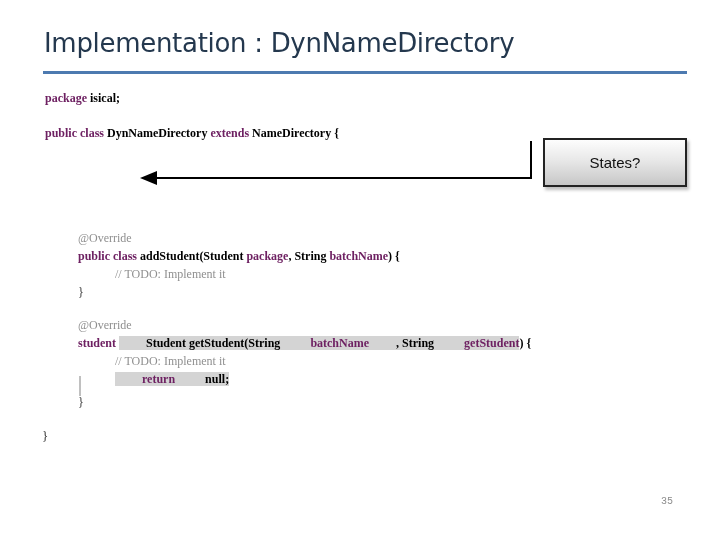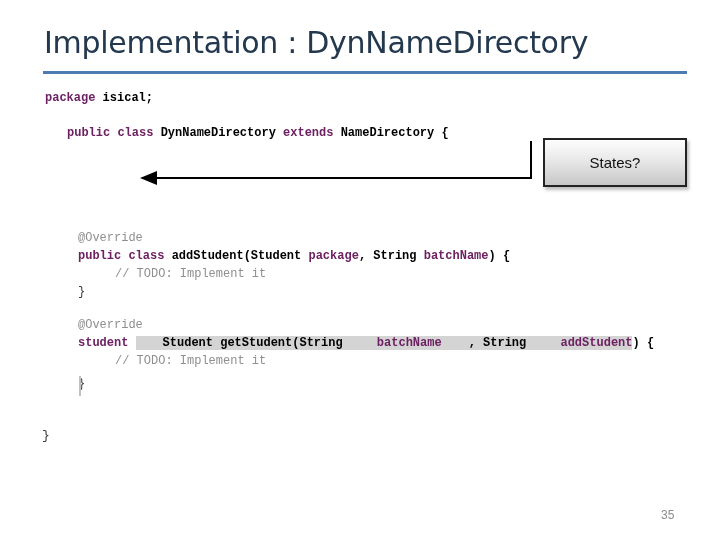--- a/index.html
+++ b/index.html
@@ -5,39 +5,39 @@
   html,body{margin:0;padding:0;background:#ffffff;}
   .slide{
     position:relative;
     width:720px;height:540px;
     background:#ffffff;
     overflow:hidden;
     font-family:"DejaVu Sans",sans-serif;
   }
   .title{
     position:absolute;left:44px;top:26px;
-    font-size:30px;line-height:34px;
+    font-size:26px;line-height:34px;
     font-weight:400;letter-spacing:-0.3px;
     color:var(--title);
     font-family:"DejaVu Sans",sans-serif;
     white-space:nowrap;
   }
   .rule{
     position:absolute;left:43px;top:71px;
     width:644px;height:3px;
     background:var(--rule);
   }
   .codeline,.block .line{
     font-size:12px;line-height:18px;
     white-space:pre;
-    font-family:Liberation Mono, monospace;
+    font-family:Liberation Serif, serif;
   }
   .codeline{position:absolute;}
   .pkg{left:45px;top:89px;}
-  .cls{left:45px;top:124px;margin-left:22px;}
+  .cls{left:45px;top:124px;}
   .block{position:absolute;left:78px;}
   .b1{top:229px;}
   .b2{top:316px;}
   .line.brace-gap{margin-top:5px;}
   .final{left:42px;top:427px;font-size:13px;}
   .tk-kw{color:var(--kw);font-weight:bold;}
   .tk-pl{color:var(--plain);font-weight:bold;}
   .tk-cm{color:var(--comment);font-weight:normal;margin-top:16px;}
   .tk-br{color:var(--brace);font-weight:normal;}
   .hl{background:var(--highlight);padding-left:27px;}
@@ -52,23 +52,23 @@
   }
   .states span{
     font-family:"Liberation Sans",sans-serif;
     font-size:15px;color:#111111;
   }
   .margin-line{
     position:absolute;left:79px;top:376px;
     width:2px;height:20px;background:#c0c0c0;
   }
   .pagenum{
-    position:absolute;left:661px;top:508px;
-    font-size:12px;color:var(--pagenum);
-    font-family:Liberation Sans, sans-serif;
+    position:absolute;left:661px;top:496px;
+    font-size:10px;color:var(--pagenum);
+    font-family:Liberation Mono, monospace;
   }
 </style>
 </head>
 <body>
 
 <div class="slide">
 
   <div class="title">Implementation : DynNameDirectory</div>
   <div class="rule"></div>
 
@@ -86,22 +86,23 @@
 
   <div class="block b1">
     <div class="line"><span class="tk-cm">@Override</span></div>
     <div class="line"><span class="tk-kw">public class </span><span class="tk-pl">addStudent(Student </span><span class="tk-kw">package</span><span class="tk-pl">, String </span><span class="tk-kw">batchName</span><span class="tk-pl">) {</span></div>
     <div class="line" style="padding-left: 37px;"><span class="tk-cm">// TODO: Implement it</span></div>
     <div class="line"><span class="tk-br">}</span></div>
   </div>
 
   <div class="block b2">
     <div class="line"><span class="tk-cm">@Override</span></div>
-    <div class="line"><span class="tk-kw">student </span><span class="tk-pl hl">Student getStudent(String </span><span class="tk-kw hl">batchName</span><span class="tk-pl hl">, String </span><span class="tk-kw hl">addStudent</span><span class="tk-pl">) {</span></div>
+    <div class="line"><span class="tk-kw">student </span><span class="tk-pl hl">Student getStudent(String </span><span class="tk-kw hl">batchName</span><span class="tk-pl hl">, String </span><span class="tk-kw hl">getStudent</span><span class="tk-pl">) {</span></div>
     <div class="line" style="padding-left: 37px;"><span class="tk-cm">// TODO: Implement it</span></div>
+    <div class="line" style="padding-left: 37px;"><span class="tk-kw hl">return </span><span class="tk-pl hl">null;</span></div>
     <div class="line brace-gap"><span class="tk-br">}</span></div>
   </div>
 
   <div class="margin-line"></div>
 
   <div class="codeline final"><span class="tk-br">}</span></div>
 
   <div class="pagenum">35</div>
 
 </div>

